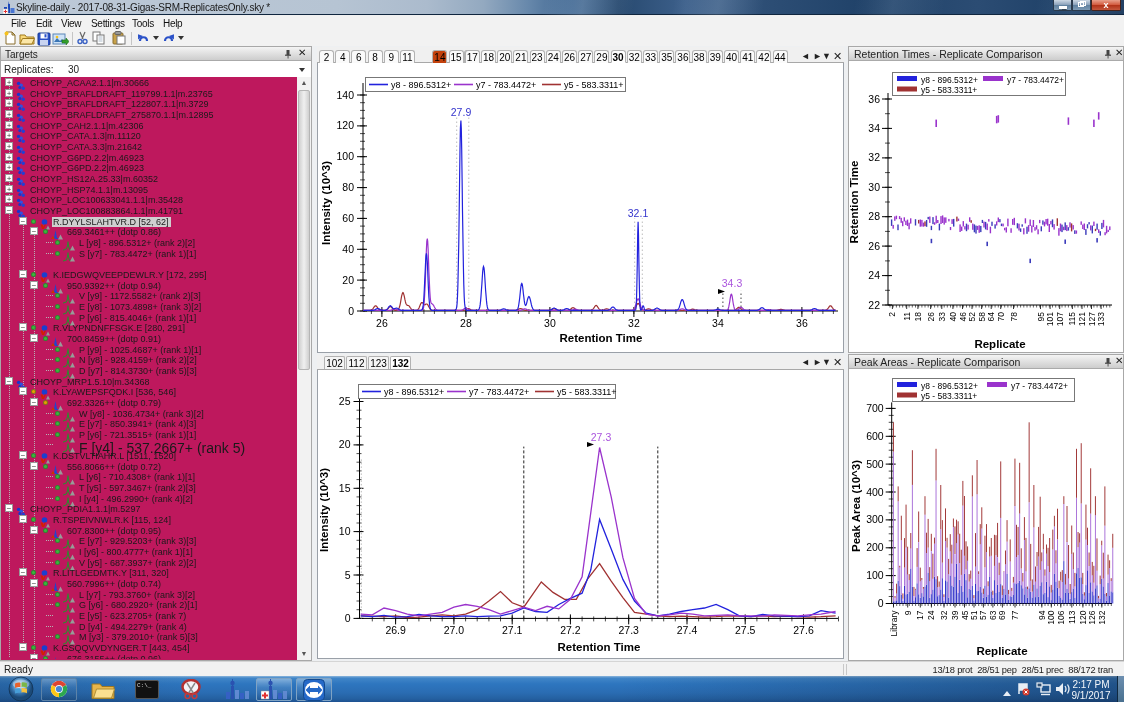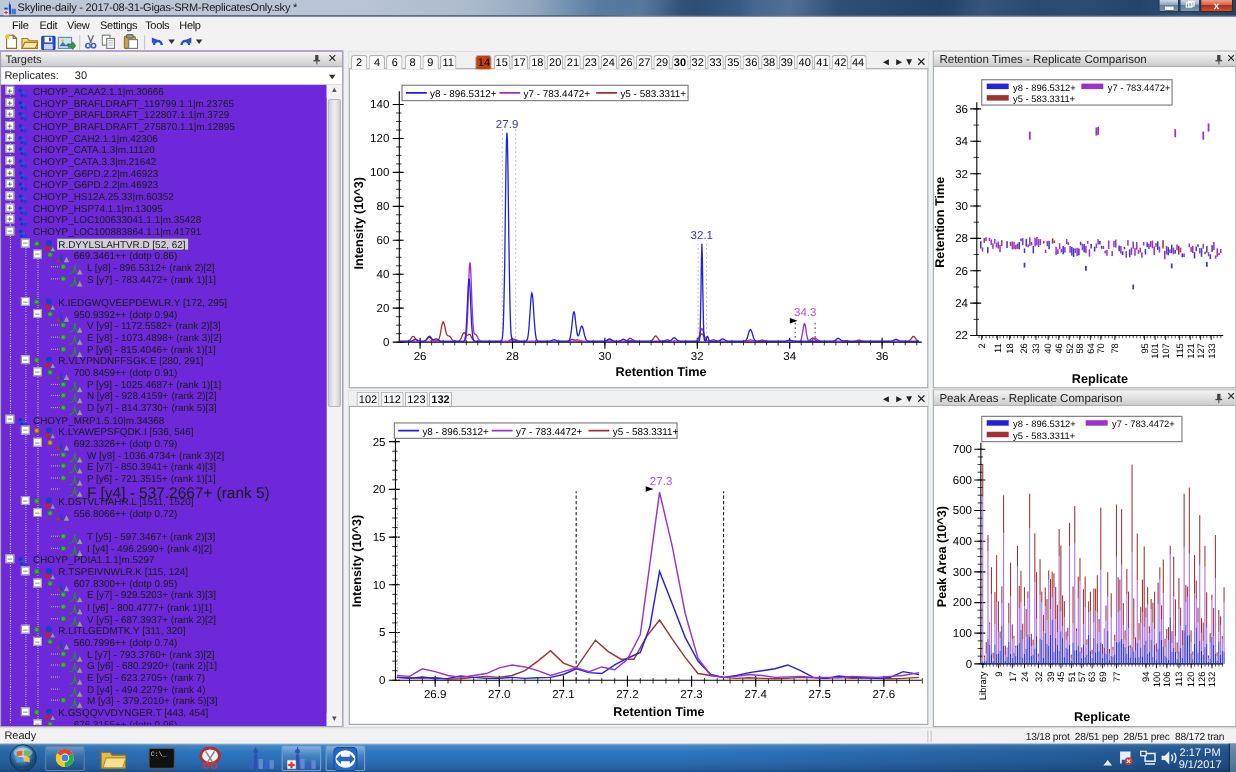--- a/index.html
+++ b/index.html
@@ -79,21 +79,21 @@
     <path d="M4 9 C4 4, 11 4, 11 9" fill="none" stroke="#2a51c8" stroke-width="2.2"></path>
     <path d="M1 6 L7 6 L4 1.5 z" fill="#2a51c8" transform="rotate(-35 4 5)"></path>
   </svg>
 <div style="position:absolute;left:153px;top:36px;border:3.5px solid transparent;border-top:4px solid #333;width:0;height:0"></div>
 <svg width="15" height="13" style="position:absolute;left:161px;top:32px">
     <path d="M4 9 C4 4, 11 4, 11 9" fill="none" stroke="#2a51c8" stroke-width="2.2"></path>
     <path d="M8 6 L14 6 L11 1.5 z" fill="#2a51c8" transform="rotate(35 11 5)"></path>
   </svg>
 <div style="position:absolute;left:178px;top:36px;border:3.5px solid transparent;border-top:4px solid #333;width:0;height:0"></div>
 <div class="abs" style="left:0;top:46px;width:1124px;height:615px;background:#eef0f2;"></div>
-<div class="abs" style="left:0;top:46px;width:312px;height:615px;background:#6d28d9;border:1px solid #a8a8a8;">
+<div class="abs" style="left:0;top:46px;width:312px;height:615px;background:#be185d;border:1px solid #a8a8a8;">
 <div style="position:absolute;left:0;top:0;width:310px;height:14px;background:linear-gradient(#f4f4f4,#cdcdcd);border-bottom:1px solid #aaa;">
 <span style="position:absolute;left:4px;top:1.5px;font-size:10px;color:#222;">Targets</span>
 <svg width="8" height="10" style="position:absolute;left:283px;top:2px">
         <rect x="2.5" y="1" width="3" height="5" fill="#444"></rect>
         <rect x="1" y="5.6" width="6" height="1.2" fill="#444"></rect>
         <rect x="3.6" y="6.5" width="0.9" height="3" fill="#444"></rect>
       </svg>
 <span style="position:absolute;left:297px;top:0px;font-size:10px;color:#222;">✕</span>
 </div>
 <div style="position:absolute;left:0;top:14px;width:310px;height:16px;background:#fff;">
@@ -451,20 +451,29 @@
     </div>
     <div style="position:absolute;left:0;top:414.8px;height:11px;width:295px;">
       <span style="position:absolute;left:30px;top:1px;width:8px;height:8px;border:1px solid #999;background:#fff;font-size:8px;line-height:7px;text-align:center;color:#444;">−</span>
       <span style="position:absolute;left:43px;top:3px;width:5px;height:5px;border-radius:50%;background:#3cb83c;border:1px solid rgba(40,90,40,0.55);"></span>
       <span style="position:absolute;left:51px;top:0px;"><svg width="12" height="11" viewBox="0 0 12 11">
           <path d="M0 10 L3 9 L4.5 1 L6 9 L9 10 Z" fill="#2244cc"></path>
           <path d="M0 10 L2 7 L4 10 Z" fill="#cc3300"></path>
           <path d="M7 10.5 L12 10.5 L9.5 5.5 Z" fill="#9a9a9a"></path>
         </svg></span>
       <span style="position:absolute;left:66px;top:1px;font-size:9px;white-space:nowrap;color:#1a1a1a;padding:0 2px 0 1px;">556.8066++ (dotp 0.72)</span>
+    </div>
+    <div style="position:absolute;left:0;top:425.4px;height:11px;width:295px;">
+      <span style="position:absolute;left:55px;top:3px;width:5px;height:5px;border-radius:50%;background:#3cb83c;border:1px solid rgba(40,90,40,0.55);"></span>
+      <span style="position:absolute;left:46px;top:5px;width:8px;height:1px;background-image:repeating-linear-gradient(to right,#b5b5b5 0,#b5b5b5 1px,transparent 1px,transparent 2px);"></span>
+      <span style="position:absolute;left:63px;top:0px;"><svg width="12" height="11" viewBox="0 0 12 11">
+          <path d="M0 10 Q2 9.5 3 9 Q4.5 8 5 1.5 Q5.5 8 7 9.5 L8 10" stroke="#2e8b2e" fill="none" stroke-width="1.1"></path>
+          <path d="M7 10.5 L12 10.5 L9.5 5.5 Z" fill="#9a9a9a"></path>
+        </svg></span>
+      <span style="position:absolute;left:78px;top:1px;font-size:9px;white-space:nowrap;color:#1a1a1a;padding:0 2px 0 1px;">L [y6] - 710.4308+ (rank 1)[1]</span>
     </div>
     <div style="position:absolute;left:0;top:436.1px;height:11px;width:295px;">
       <span style="position:absolute;left:55px;top:3px;width:5px;height:5px;border-radius:50%;background:#3cb83c;border:1px solid rgba(40,90,40,0.55);"></span>
       <span style="position:absolute;left:46px;top:5px;width:8px;height:1px;background-image:repeating-linear-gradient(to right,#b5b5b5 0,#b5b5b5 1px,transparent 1px,transparent 2px);"></span>
       <span style="position:absolute;left:63px;top:0px;"><svg width="12" height="11" viewBox="0 0 12 11">
           <path d="M0 10 Q2 9.5 3 9 Q4.5 8 5 1.5 Q5.5 8 7 9.5 L8 10" stroke="#2e8b2e" fill="none" stroke-width="1.1"></path>
           <path d="M7 10.5 L12 10.5 L9.5 5.5 Z" fill="#9a9a9a"></path>
         </svg></span>
       <span style="position:absolute;left:78px;top:1px;font-size:9px;white-space:nowrap;color:#1a1a1a;padding:0 2px 0 1px;">T [y5] - 597.3467+ (rank 2)[3]</span>
     </div>

